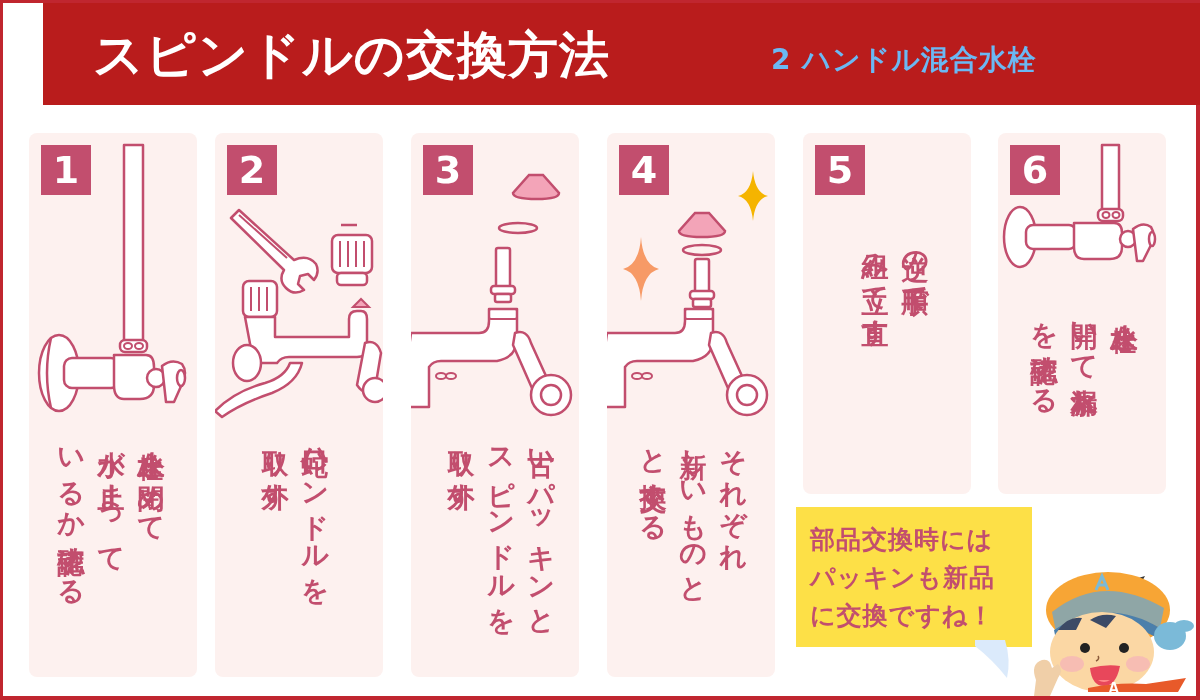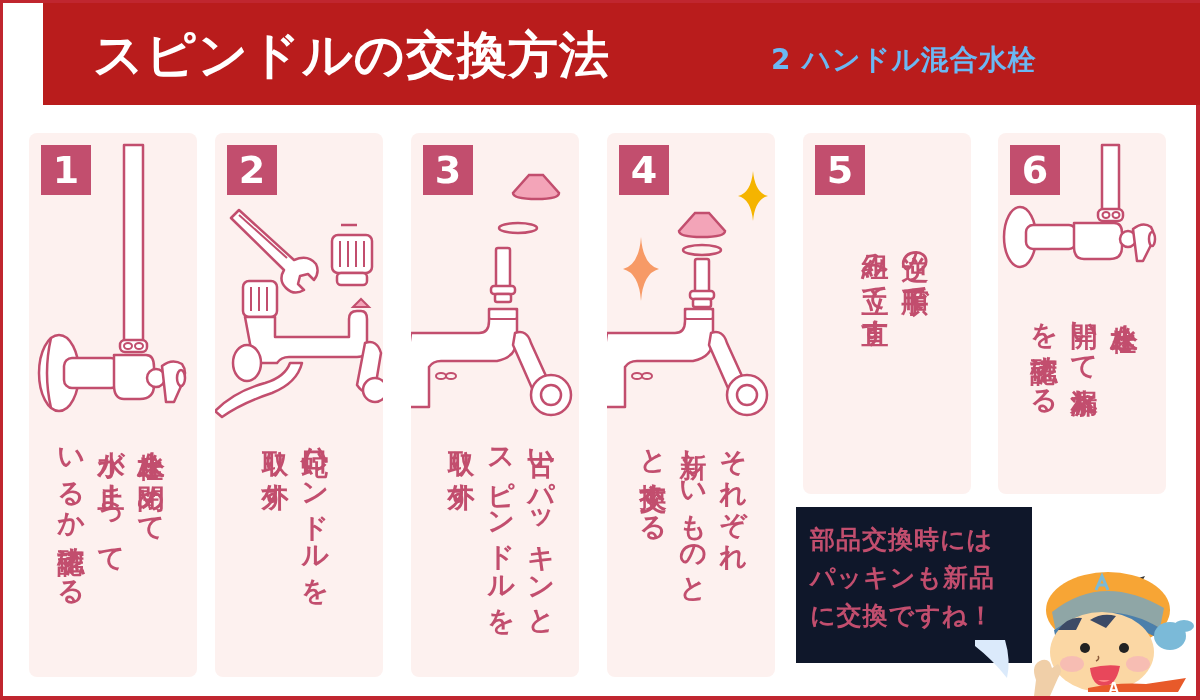--- a/index.html
+++ b/index.html
@@ -43,22 +43,22 @@
 
   .illus { position: absolute; left: 0; top: 0; width: 168px; height: 300px; }
 
   .vtext {
     position: absolute; writing-mode: vertical-rl; text-orientation: upright;
     color: #c24e6e; font-weight: bold; font-size: 27px; line-height: 40px;
     letter-spacing: 1px;
   }
 
   .bubble {
-    position: absolute; left: 796px; top: 507px; width: 236px; height: 156px;
-    background: #0f172a;
+    position: absolute; left: 796px; top: 507px; width: 236px; height: 140px;
+    background: #fde047;
   }
   .bubble-tail {
     position: absolute; left: 975px; top: 640px; width: 40px; height: 40px;
   }
   .bubble-text {
     position: absolute; left: 14px; top: 14px; right: 10px;
     color: #c24e6e; font-weight: bold; font-size: 25px; line-height: 38px;
     letter-spacing: 1px; white-space: pre-line;
   }
 

